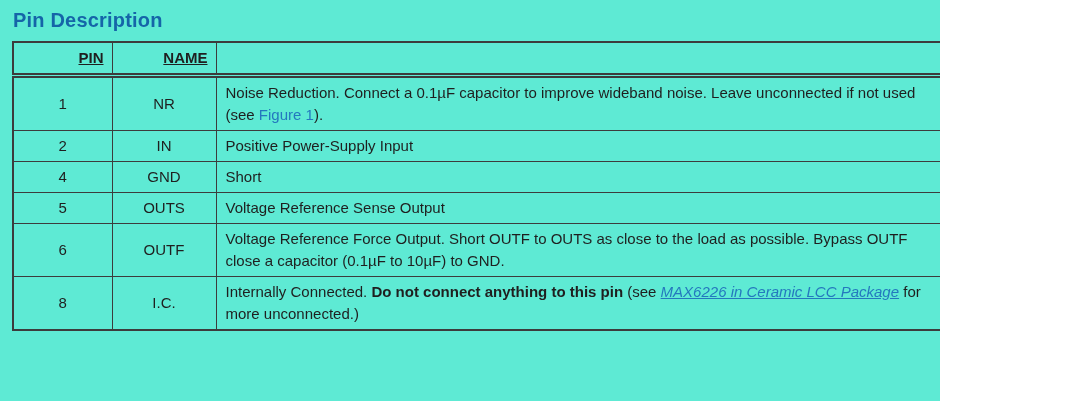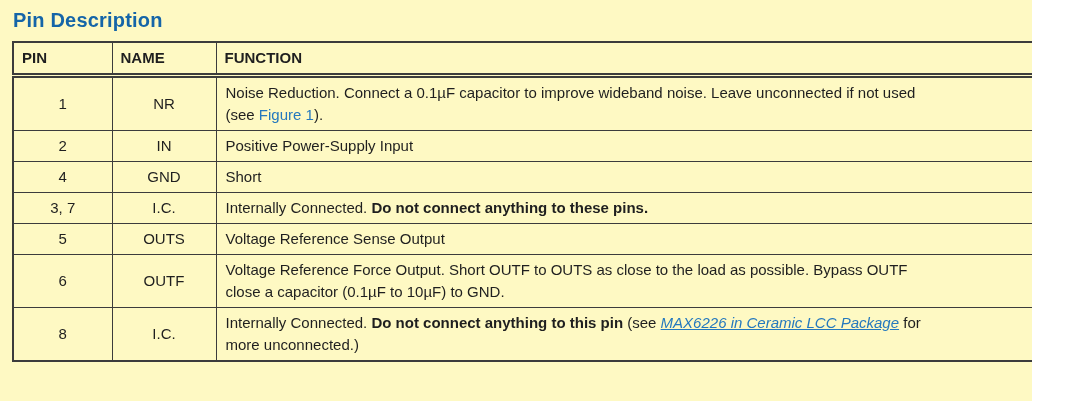--- a/index.html
+++ b/index.html
@@ -11,23 +11,23 @@
   * { box-sizing: border-box; }
   html, body {
     margin: 0;
     padding: 0;
     background: #ffffff;
     width: 1080px;
     font-family: "Liberation Sans", "DejaVu Sans", sans-serif;
     color: var(--c-text);
   }
   .page {
-    width: 1032px;
+    width: 940px;
     height: 401px;
-    background: #fef9c3;
+    background: #5eead4;
     overflow: hidden;
   }
   h1.doc-title {
     font-size: 20px;
     font-weight: 700;
     color: var(--c-title);
     margin: 0;
     padding: 9px 0 9px 13px;
     letter-spacing: 0.2px;
   }
@@ -36,26 +36,27 @@
     margin-left: 12px;
     width: 1054px;
     table-layout: fixed;
     border: 2px solid var(--c-border);
   }
   col.col-pin  { width: 99px; }
   col.col-name { width: 104px; }
   table.pin-table th {
     font-size: 15px;
     font-weight: 700;
-    text-align: left;
+    text-align: right;
     vertical-align: middle;
     border: 1px solid var(--c-border);
     border-bottom: 5px double var(--c-border);
     padding: 5px 8px;
     line-height: 20px;
+    text-decoration: underline;
   }
   table.pin-table td {
     font-size: 15px;
     border: 1px solid var(--c-border);
     vertical-align: middle;
     line-height: 22px;
     padding: 4px 9px;
   }
   td.pin-cell, td.name-cell {
     text-align: center;
@@ -105,25 +106,20 @@
           <td class="pin-cell">2</td>
           <td class="name-cell">IN</td>
           <td class="function-cell"><span class="seg-normal">Positive Power-Supply Input</span></td>
         </tr>
         <tr>
           <td class="pin-cell">4</td>
           <td class="name-cell">GND</td>
           <td class="function-cell"><span class="seg-normal">Short</span></td>
         </tr>
         <tr>
-          <td class="pin-cell">3, 7</td>
-          <td class="name-cell">I.C.</td>
-          <td class="function-cell"><span class="seg-normal">Internally Connected. </span><span class="seg-bold">Do not connect anything to these pins.</span></td>
-        </tr>
-        <tr>
           <td class="pin-cell">5</td>
           <td class="name-cell">OUTS</td>
           <td class="function-cell"><span class="seg-normal">Voltage Reference Sense Output</span></td>
         </tr>
         <tr>
           <td class="pin-cell">6</td>
           <td class="name-cell">OUTF</td>
           <td class="function-cell"><span class="seg-normal">Voltage Reference Force Output. Short OUTF to OUTS as close to the load as possible. Bypass OUTF</span><br><span class="seg-normal">close a capacitor (0.1µF to 10µF) to GND.</span></td>
         </tr>
         <tr>

